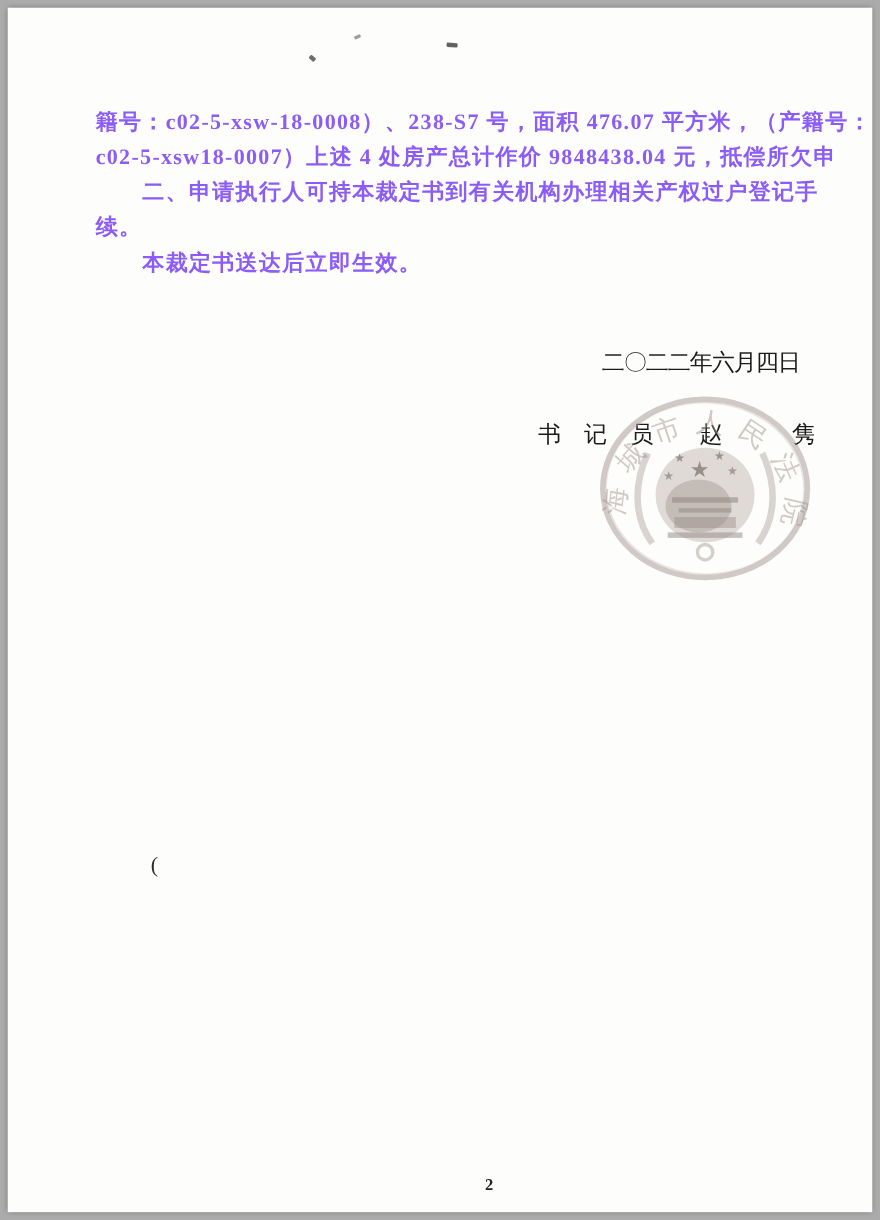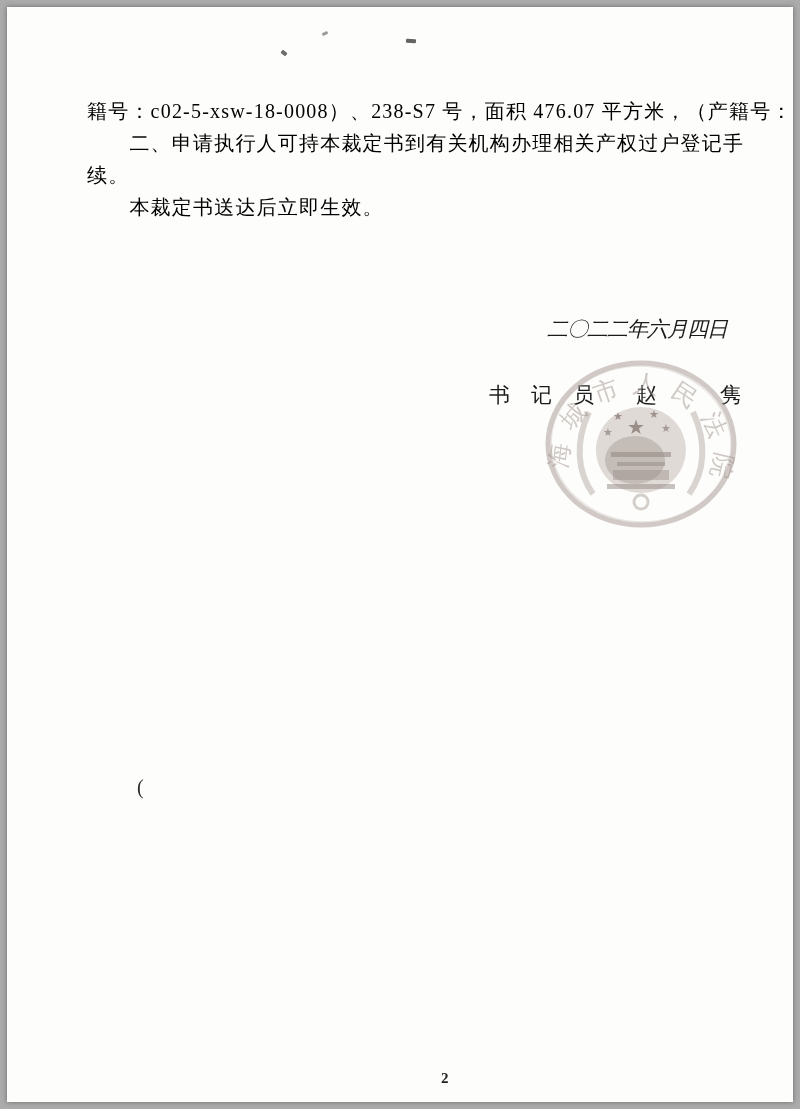--- a/index.html
+++ b/index.html
@@ -11,32 +11,32 @@
   }
   .page{
     position:absolute; inset:7px;
     background:#fdfdfc;
     box-shadow:0 0 5px rgba(0,0,0,.38);
   }
   
   .body-text{
     position:absolute; left:80px; top:88px;
     font-size:20px; line-height:32px;
-    letter-spacing:1.2px; color:#000000;
+    letter-spacing:1.2px; color:#8b5cf6;font-weight:bold;
   }
   .doc-line{ white-space:pre; height:32px; }
   
   .sig-block{
     position:absolute; left:482px; top:280px;
     font-size:21px; color:#1b1b1b;
   }
   .sig-line{ white-space:pre; line-height:34px; height:34px; }
   .sig-date{
     margin-top:25px; padding-left:58px;
-    line-height:34px; white-space:pre; letter-spacing:-1px;font-style:italic;
+    line-height:34px; white-space:pre; letter-spacing:-1px;
   }
   .sig-clerk{ margin-top:32px; line-height:34px; white-space:pre; }
   
   .seal{ position:absolute; left:517px; top:342px; pointer-events:none; }
   .seal-text{ font-family:"Liberation Serif","DejaVu Serif",serif; }
   
   .stray{
     position:absolute; left:130px; top:769px;
     font-size:20px; color:#2e2e2e;
   }
@@ -55,20 +55,21 @@
 <body>
 
 <div class="page">
 
   <div class="speck" id="sp1"></div>
   <div class="speck" id="sp2"></div>
   <div class="speck" id="sp3"></div>
 
   <div class="body-text">
       <div class="doc-line">籍号：c02-5-xsw-18-0008）、238-S7 号，面积 476.07 平方米，（产籍号：</div>
+      <div class="doc-line">c02-5-xsw18-0007）上述 4 处房产总计作价 9848438.04 元，抵偿所欠申</div>
       <div class="doc-line">　　二、申请执行人可持本裁定书到有关机构办理相关产权过户登记手</div>
       <div class="doc-line">续。</div>
       <div class="doc-line">　　本裁定书送达后立即生效。</div>
     </div>
 
   <div class="sig-block">
     <div>
       </div>
     <div class="sig-date">二〇二二年六月四日</div>
     <div class="sig-clerk">书　记　员　　赵　　　隽</div>

